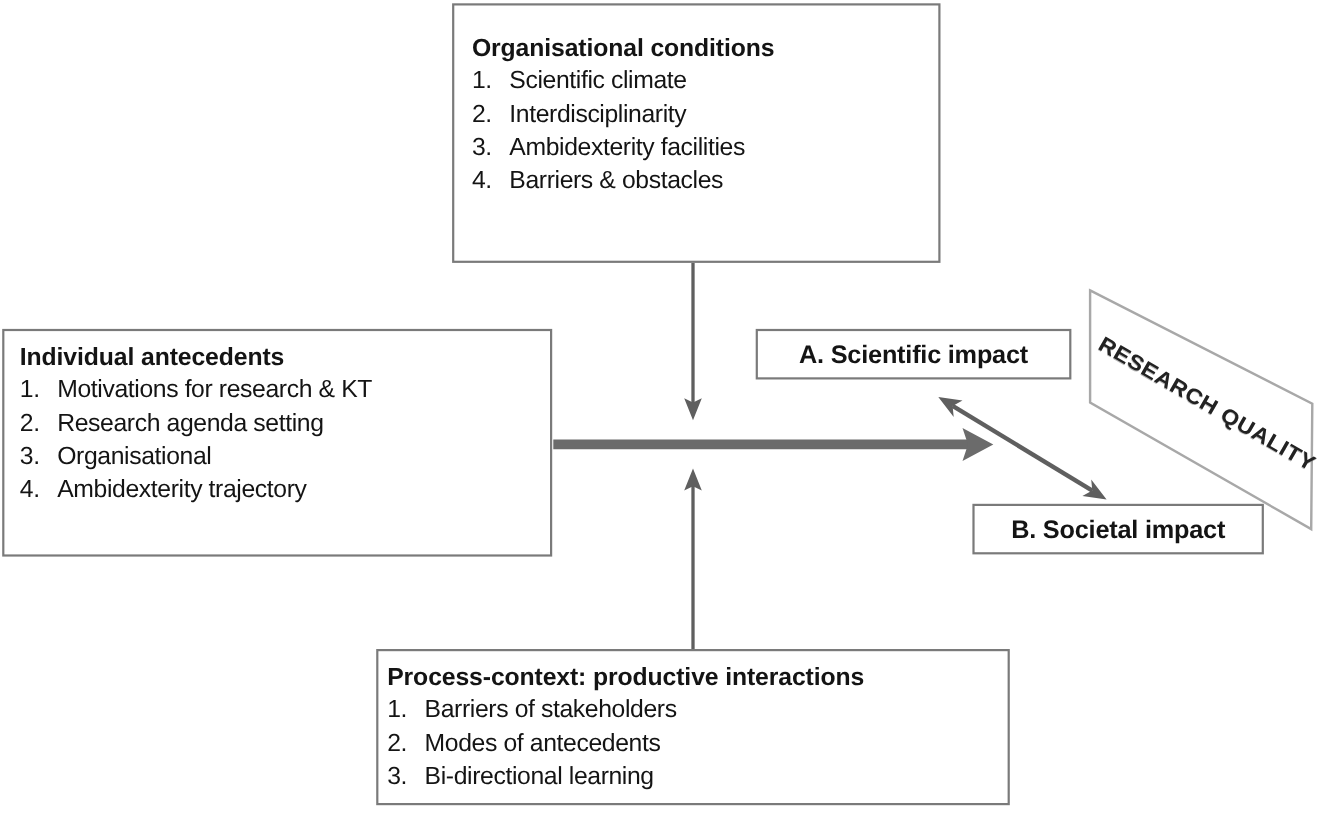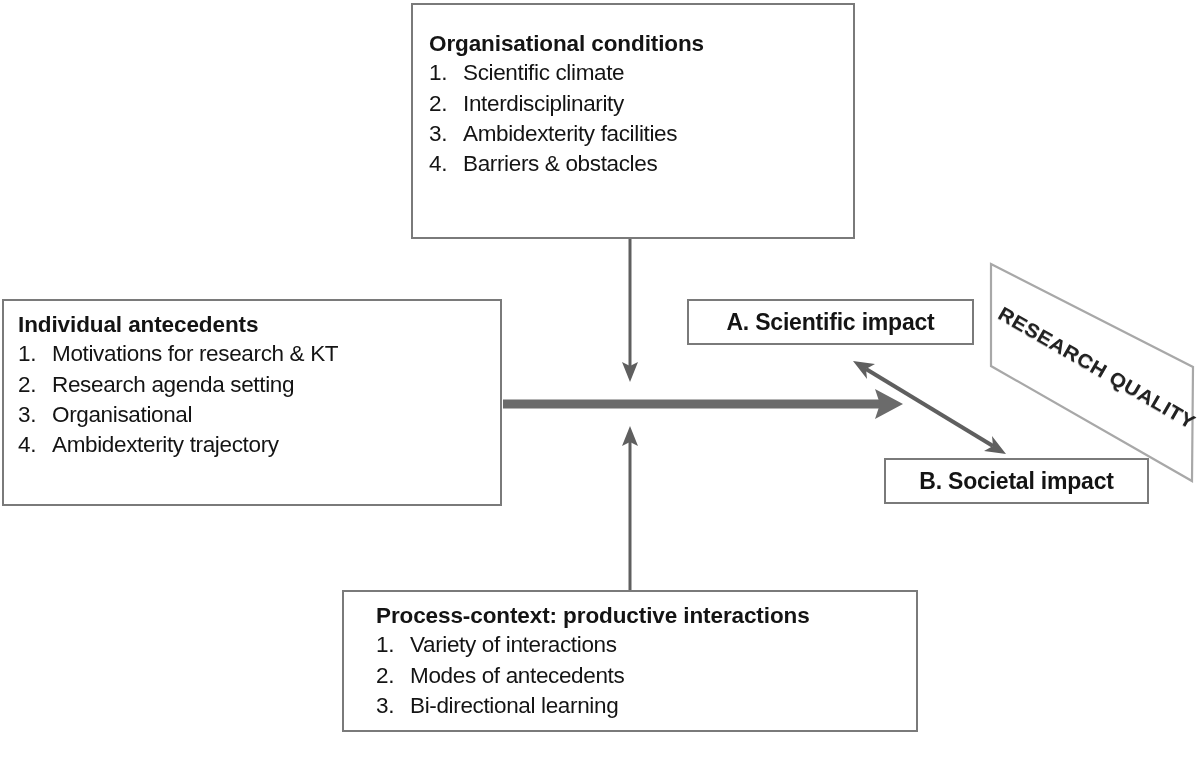--- a/index.html
+++ b/index.html
@@ -60,21 +60,21 @@
     padding: 24px 0 0 16px;
   }
   #box-individual {
     left: 2px;   top: 299px;
     width: 500px; height: 207px;
     padding: 9px 0 8px 14px;
   }
   #box-process {
     left: 342px;  top: 590px;
     width: 576px; height: 142px;
-    padding: 9px 0 0 32px;
+    padding: 9px 0 0 8px;
   }
   #box-scientific {
     left: 687px;  top: 299px;
     width: 287px; height: 46px;
     display: flex; align-items: center; justify-content: center;
   }
   #box-societal {
     left: 852px;  top: 458px;
     width: 265px; height: 46px;
     display: flex; align-items: center; justify-content: center; margin-left: 32px;
@@ -194,21 +194,21 @@
         <span class="item-text">Ambidexterity trajectory</span>
       </li>
     </ul>
   </div>
 
   <div class="box" id="box-process">
     <div class="box-title">Process-context: productive  interactions</div>
     <ul class="item-list">
       <li class="item">
         <span class="item-num">1.</span>
-        <span class="item-text">Variety of interactions</span>
+        <span class="item-text">Barriers of stakeholders</span>
       </li>
       <li class="item">
         <span class="item-num">2.</span>
         <span class="item-text">Modes of antecedents</span>
       </li>
       <li class="item">
         <span class="item-num">3.</span>
         <span class="item-text">Bi-directional learning</span>
       </li>
     </ul>

